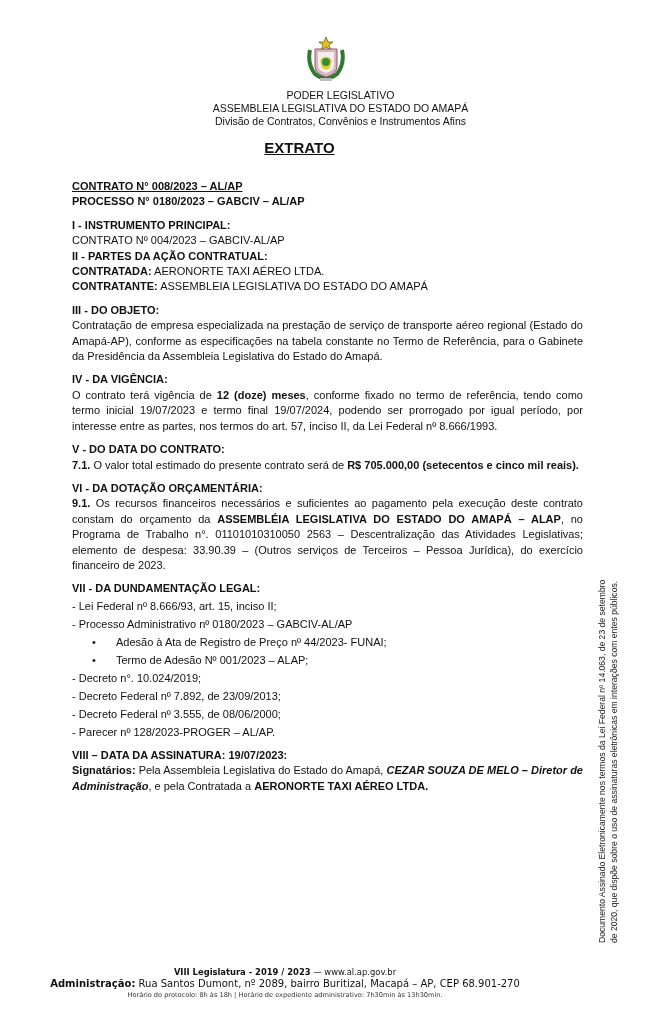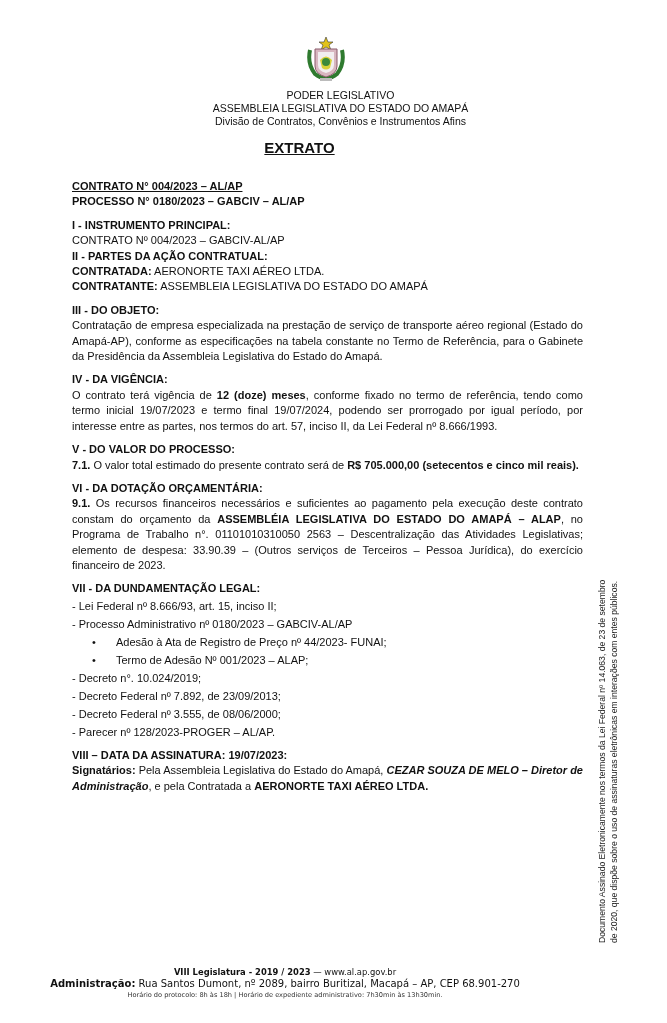--- a/index.html
+++ b/index.html
@@ -53,40 +53,40 @@
     <div>PODER LEGISLATIVO</div>
     <div>ASSEMBLEIA LEGISLATIVA DO ESTADO DO AMAPÁ</div>
     <div>Divisão de Contratos, Convênios e Instrumentos Afins</div>
   </div>
 
   <div class="title">
     <span>EXTRATO</span>
   </div>
 
   <div class="content">
-    <p class="b u">CONTRATO N° 004/2023 – AL/AP</p>
+    <p class="b u">CONTRATO N° 008/2023 – AL/AP</p>
     <p class="b">PROCESSO N° 0180/2023 – GABCIV – AL/AP</p>
     <div class="gap"></div>
 
     <p class="b">I - INSTRUMENTO PRINCIPAL:</p>
     <p>CONTRATO Nº 004/2023 – GABCIV-AL/AP</p>
     <p class="b">II - PARTES DA AÇÃO CONTRATUAL:</p>
     <p><span class="b">CONTRATADA:</span><span> AERONORTE TAXI AÉREO LTDA.</span></p>
     <p><span class="b">CONTRATANTE:</span><span> ASSEMBLEIA LEGISLATIVA DO ESTADO DO AMAPÁ</span></p>
     <div class="gap"></div>
 
     <p class="b">III - DO OBJETO:</p>
     <p class="just">Contratação de empresa especializada na prestação de serviço de transporte aéreo regional (Estado do Amapá-AP), conforme as especificações na tabela constante no Termo de Referência, para o Gabinete da Presidência da Assembleia Legislativa do Estado do Amapá.</p>
     <div class="gap"></div>
 
     <p class="b">IV - DA VIGÊNCIA:</p>
     <p class="just"><span> O contrato terá vigência de </span><span class="b">12 (doze) meses</span><span>, conforme fixado no termo de referência, tendo como termo inicial 19/07/2023 e termo final 19/07/2024, podendo ser prorrogado por igual período, por interesse entre as partes, nos termos do art. 57, inciso II, da Lei Federal nº 8.666/1993.</span></p>
     <div class="gap"></div>
 
-    <p class="b">V - DO VALOR DO PROCESSO:</p>
+    <p class="b">V - DO DATA DO CONTRATO:</p>
     <p class="just"><span class="b"> 7.1.</span><span> O valor total estimado do presente contrato será de </span><span class="b">R$ 705.000,00 (setecentos e cinco mil reais).</span></p>
     <div class="gap"></div>
 
     <p class="b">VI - DA DOTAÇÃO ORÇAMENTÁRIA:</p>
     <p class="just"><span class="b">9.1.</span><span> Os recursos financeiros necessários e suficientes ao pagamento pela execução deste contrato constam do orçamento da </span><span class="b">ASSEMBLÉIA LEGISLATIVA DO ESTADO DO AMAPÁ – ALAP</span><span>, no Programa de Trabalho n°. 01101010310050 2563 – Descentralização das Atividades Legislativas; elemento de despesa: 33.90.39 – (Outros serviços de Terceiros – Pessoa Jurídica), do exercício financeiro de 2023.</span></p>
     <div class="gap"></div>
 
     <p class="b">VII - DA DUNDAMENTAÇÃO LEGAL:</p>
     <p class="li">- Lei Federal nº 8.666/93, art. 15, inciso II;</p>
     <p class="li">- Processo Administrativo nº 0180/2023 – GABCIV-AL/AP</p>

